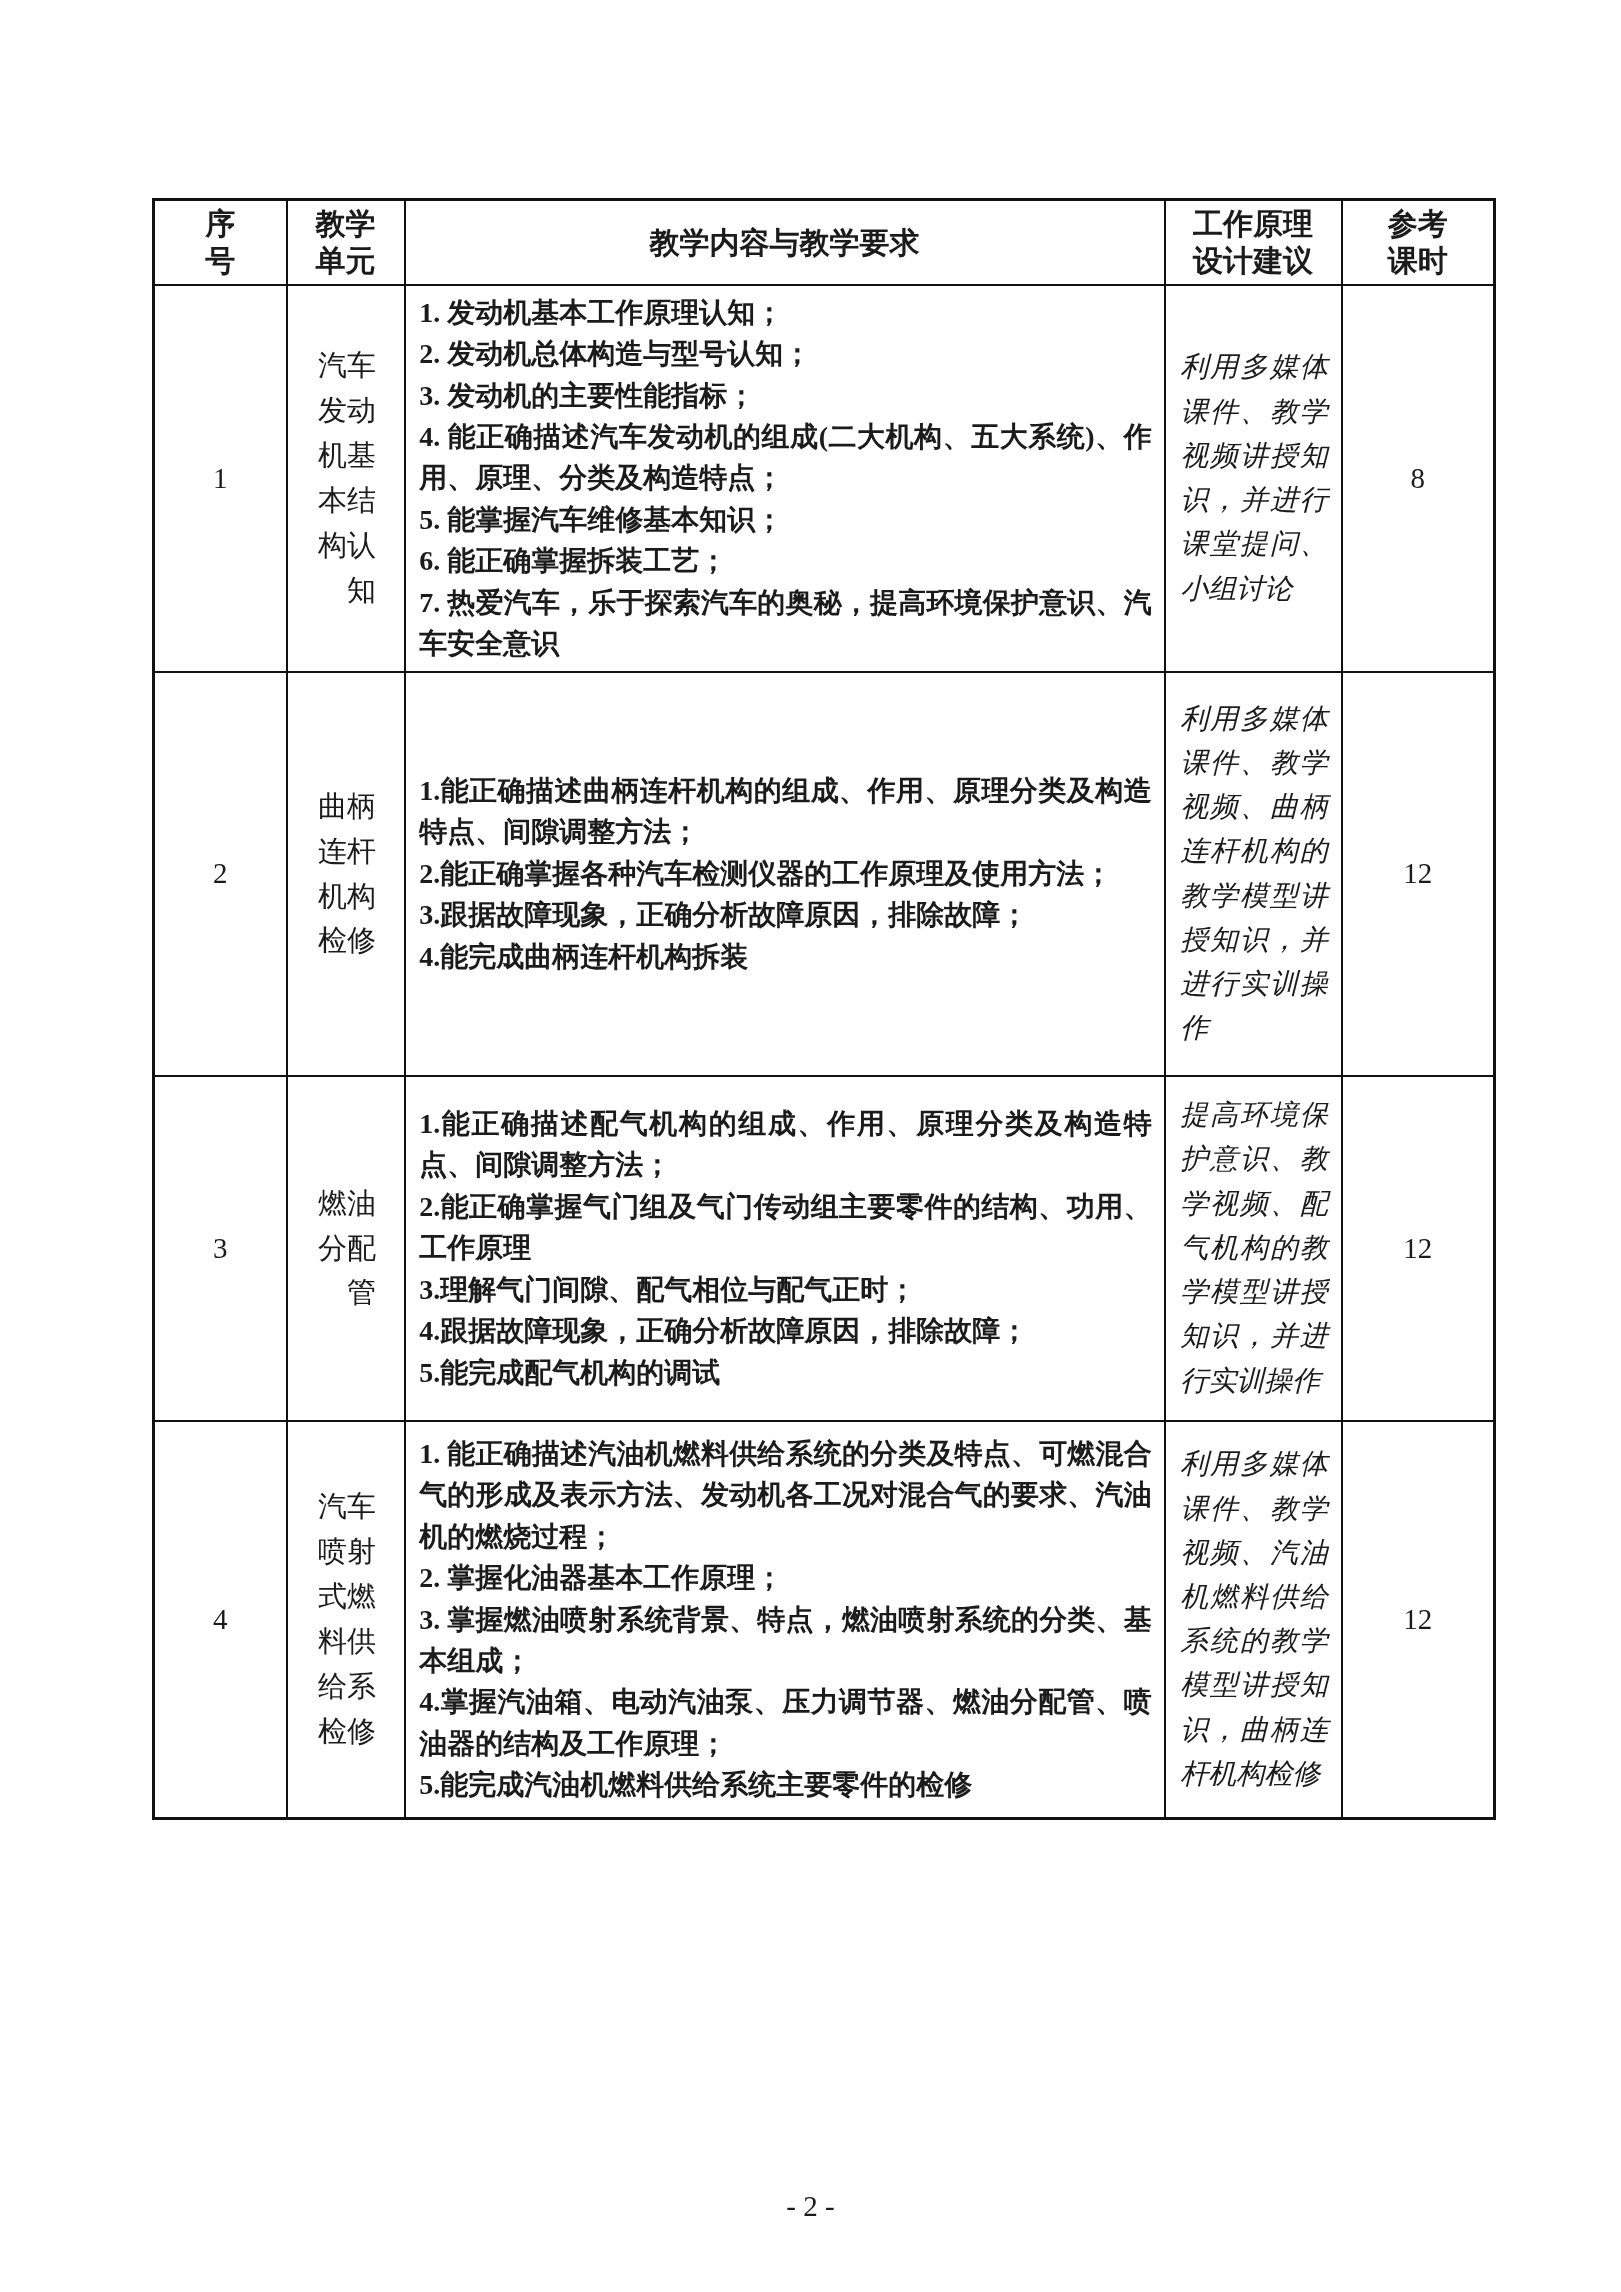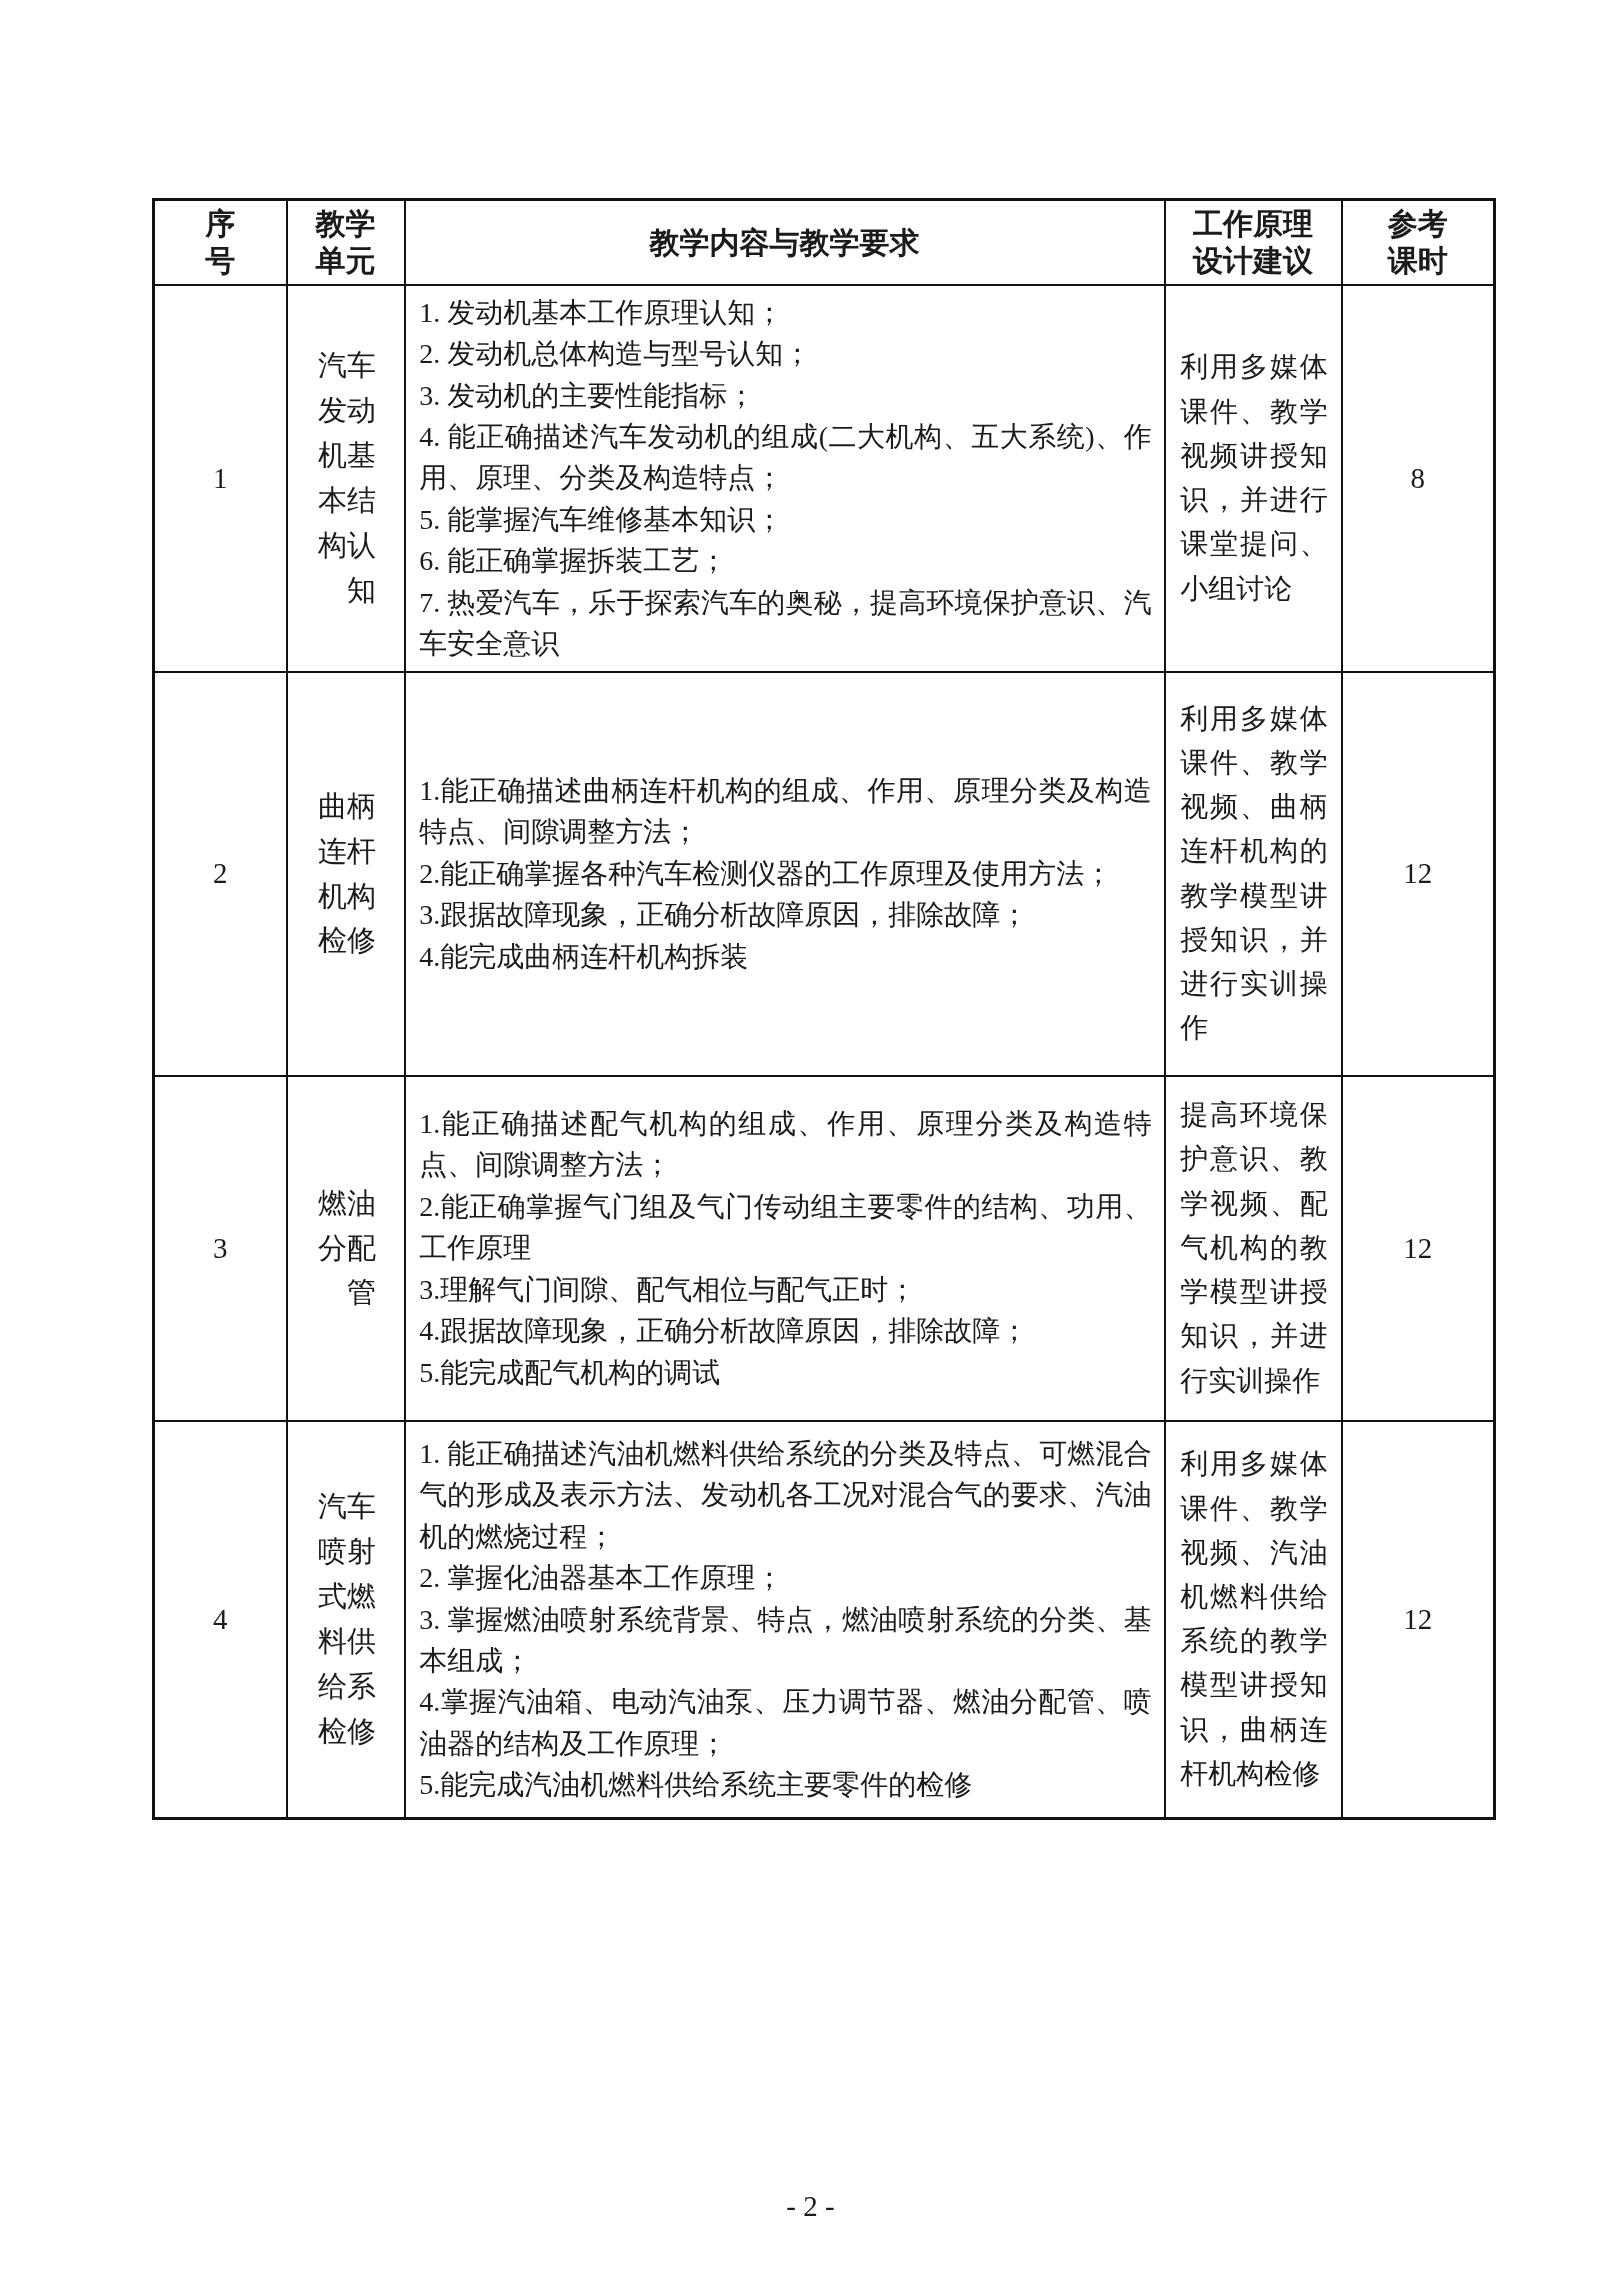--- a/index.html
+++ b/index.html
@@ -55,27 +55,29 @@
     line-height: 1.55;
     text-align: right;
     word-break: break-all;
   }
   td.cell-content {
     font-size: 28px;
     line-height: 1.48;
     text-align: justify;
     white-space: pre-line;
     padding: 5.9px 11.8px 5.9px 13.7px;
+    font-weight: bold;
   }
   td.cell-activity {
     font-size: 28px;
     line-height: 1.58;
     text-align: justify;
     word-break: break-all;
     padding: 5.9px 12.7px 5.9px 14.7px;
+    font-style: italic;
   }
   td.cell-hours {
     text-align: center;
     font-size: 29px;
   }
   .footer {
     position: absolute;
     left: 0;
     top: 2190px;
     width: 100%;

